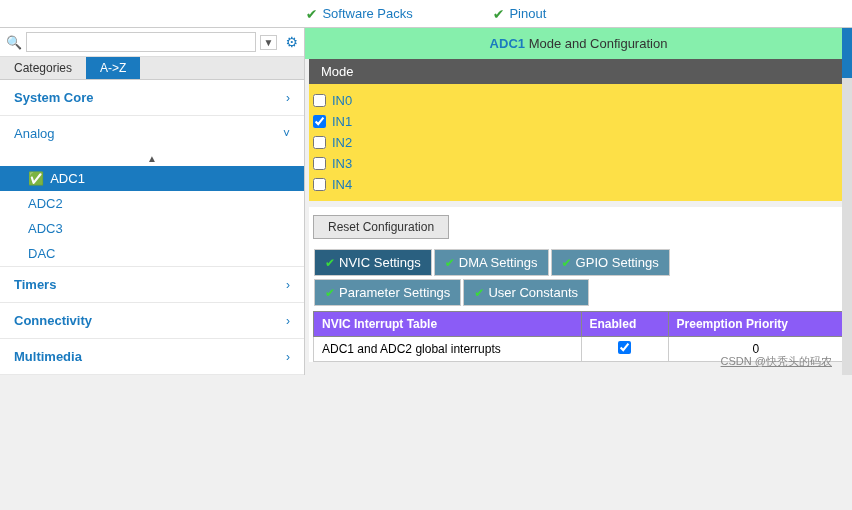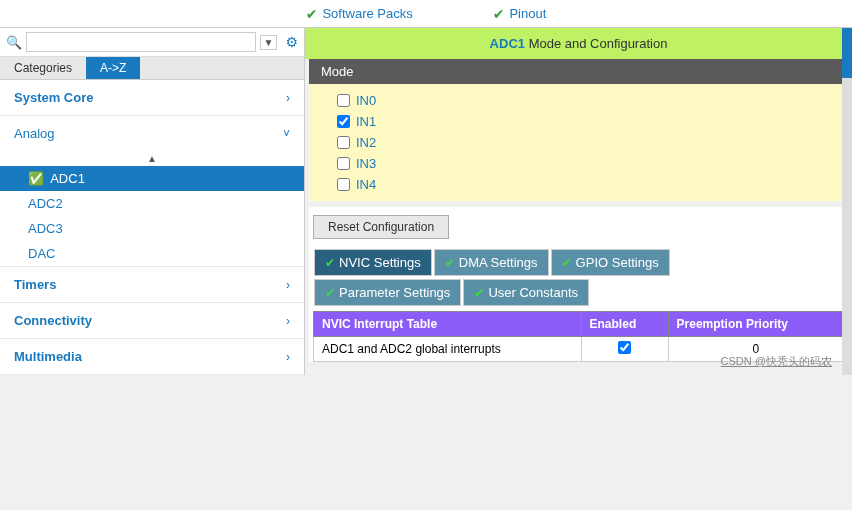--- a/index.html
+++ b/index.html
@@ -135,42 +135,42 @@
     
     .content-area {
       flex: 1;
       display: flex;
       flex-direction: column;
       background: #f0f0f0;
       overflow: hidden;
     }
 
     .content-title {
-      background: #bef264;
+      background: #86efac;
       padding: 8px 14px;
       font-size: 13px;
       color: #333;
       text-align: center;
     }
     .content-title .highlight { color: #1a7abf; font-weight: bold; }
 
     .mode-section {
       background: #fff;
       margin: 0 4px;
     }
     .section-header {
       background: #5a5a5a;
       color: #fff;
       padding: 5px 12px;
       font-size: 13px;
     }
 
     .mode-list {
-      padding: 6px 28px;
-      background: #fef9c3;
+      padding: 6px 4px;
+      background: #fde047;
     }
     .mode-row {
       display: flex;
       align-items: center;
       gap: 6px;
       padding: 3px 0;
     }
     .mode-row input[type="checkbox"] { width: 13px; height: 13px; cursor: pointer; }
     .mode-row .mode-label { color: #1a7abf; font-size: 13px; }
 

